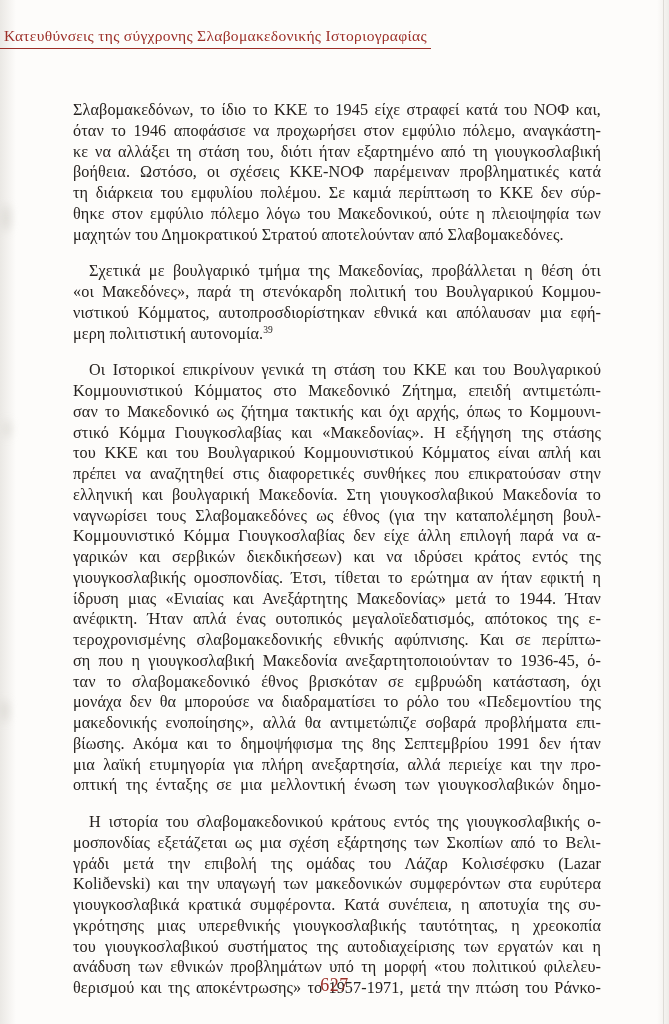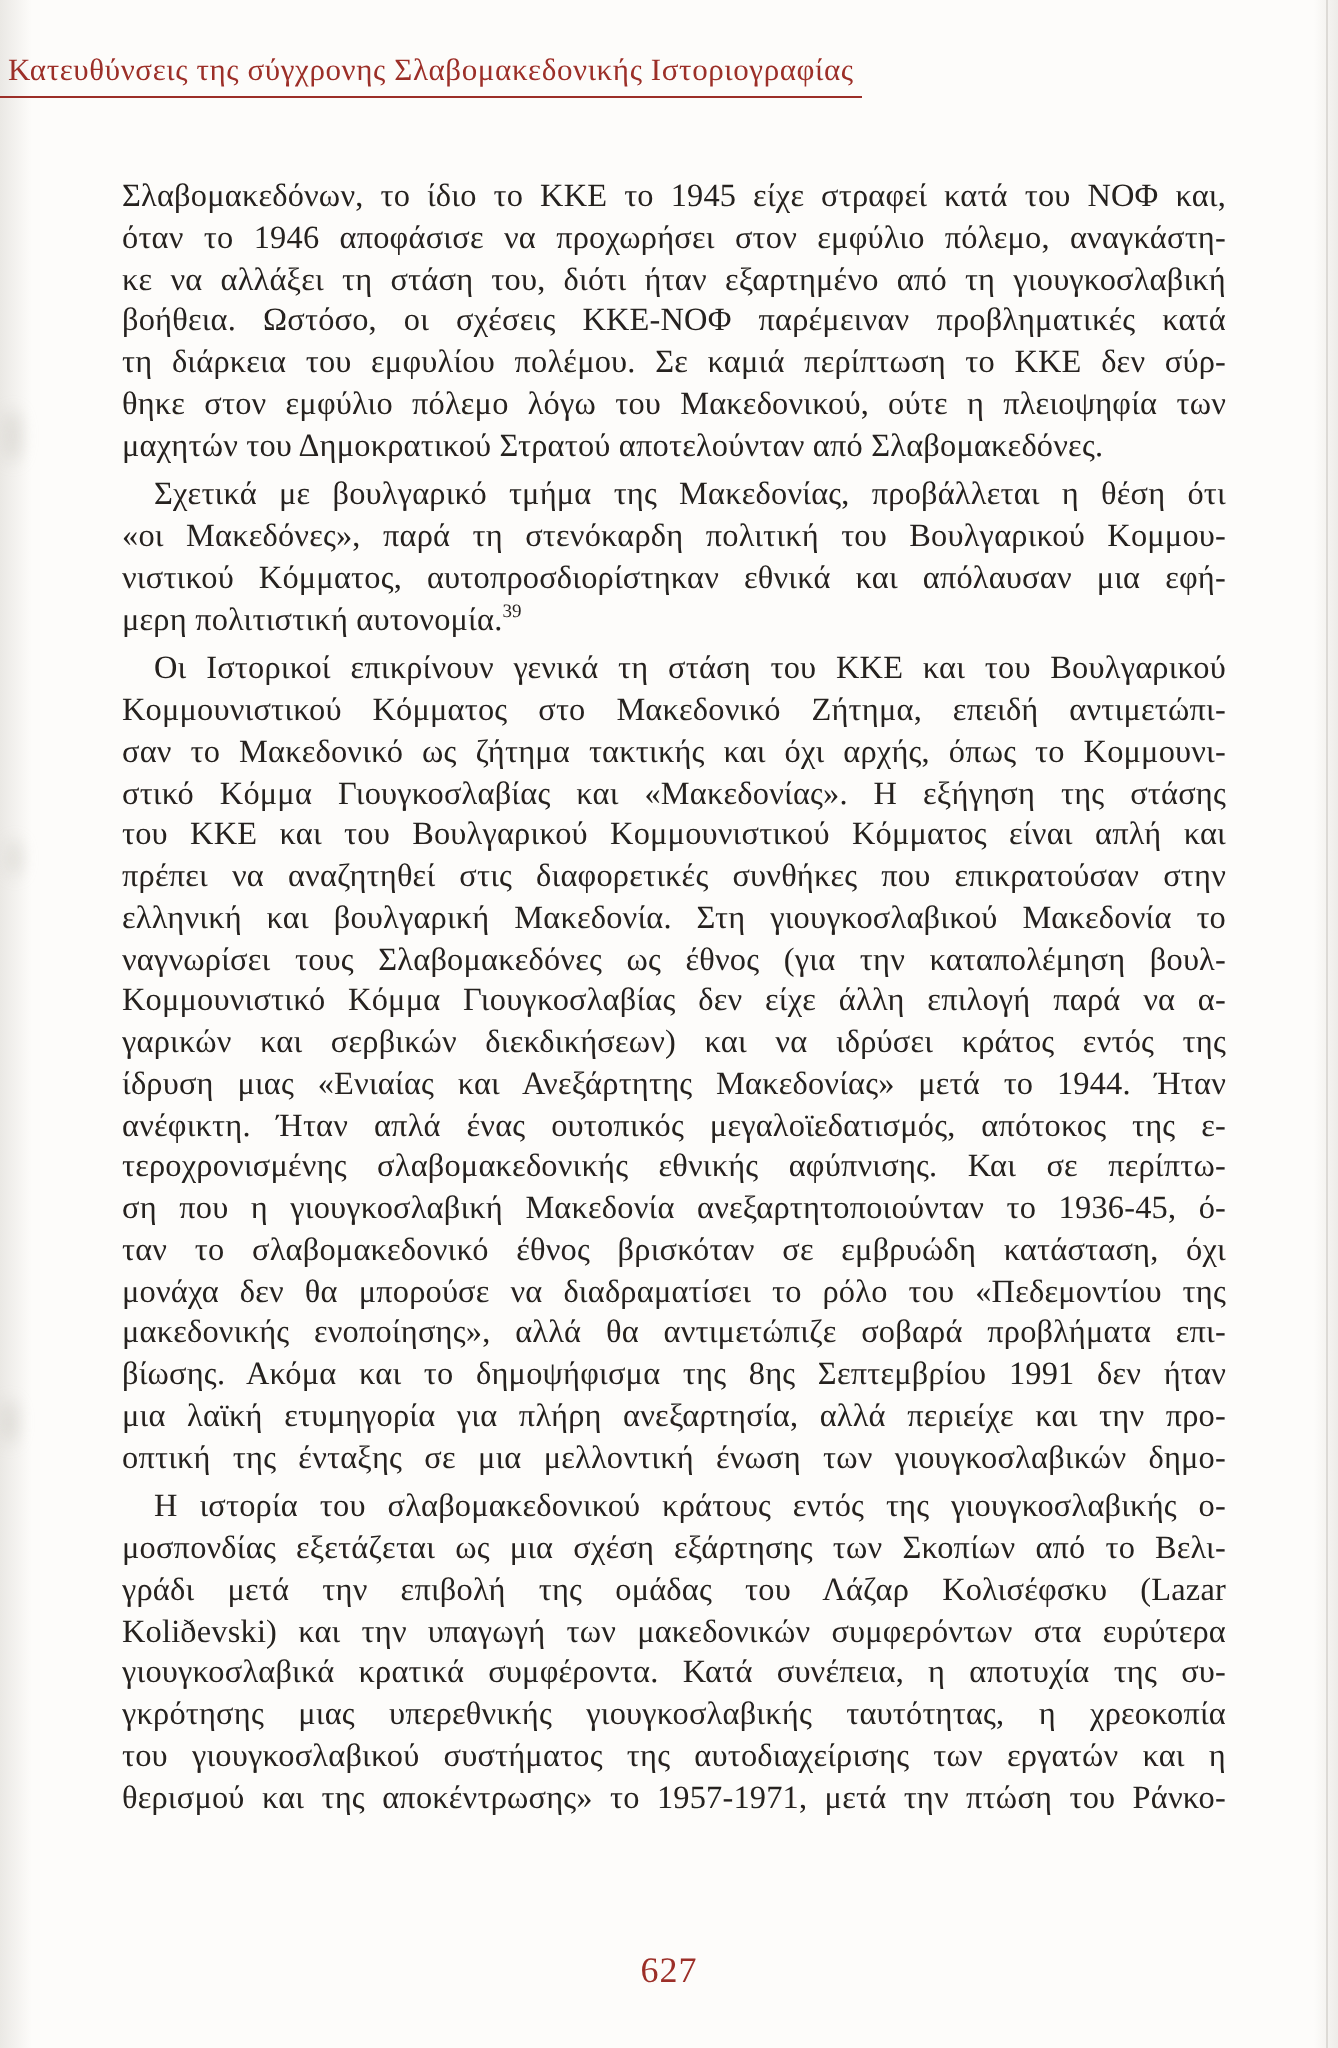--- a/index.html
+++ b/index.html
@@ -51,21 +51,21 @@
     border-bottom: 1px solid;
   }
 
   .text-block {
     position: absolute;
     left: 57px; top: 84px; width: 560px;
     font-size: 16.2px;
     line-height: 20.75px;
     letter-spacing: 0.1px;
   }
-  .para { margin: 4px; }
+  .para { margin: 16px; }
   .line {
     height: 20.75px;
     overflow: hidden;
     text-align: justify;
     text-align-last: justify;
   }
   .line.lastline {
     text-align-last: left;
   }
   .para.indent .line.firstline { padding-left: 16px; }
@@ -118,39 +118,41 @@
         <div class="line firstline">Οι Ιστορικοί επικρίνουν γενικά τη στάση του ΚΚΕ και του Βουλγαρικού</div>
         <div class="line">Κομμουνιστικού Κόμματος στο Μακεδονικό Ζήτημα, επειδή αντιμετώπι-</div>
         <div class="line">σαν το Μακεδονικό ως ζήτημα τακτικής και όχι αρχής, όπως το Κομμουνι-</div>
         <div class="line">στικό Κόμμα Γιουγκοσλαβίας και «Μακεδονίας». Η εξήγηση της στάσης</div>
         <div class="line">του ΚΚΕ και του Βουλγαρικού Κομμουνιστικού Κόμματος είναι απλή και</div>
         <div class="line">πρέπει να αναζητηθεί στις διαφορετικές συνθήκες που επικρατούσαν στην</div>
         <div class="line">ελληνική και βουλγαρική Μακεδονία. Στη γιουγκοσλαβικού Μακεδονία το</div>
         <div class="line">ναγνωρίσει τους Σλαβομακεδόνες ως έθνος (για την καταπολέμηση βουλ-</div>
         <div class="line">Κομμουνιστικό Κόμμα Γιουγκοσλαβίας δεν είχε άλλη επιλογή παρά να α-</div>
         <div class="line">γαρικών και σερβικών διεκδικήσεων) και να ιδρύσει κράτος εντός της</div>
+        <div class="line">γιουγκοσλαβικής ομοσπονδίας. Έτσι, τίθεται το ερώτημα αν ήταν εφικτή η</div>
         <div class="line">ίδρυση μιας «Ενιαίας και Ανεξάρτητης Μακεδονίας» μετά το 1944. Ήταν</div>
         <div class="line">ανέφικτη. Ήταν απλά ένας ουτοπικός μεγαλοϊεδατισμός, απότοκος της ε-</div>
         <div class="line">τεροχρονισμένης σλαβομακεδονικής εθνικής αφύπνισης. Και σε περίπτω-</div>
         <div class="line">ση που η γιουγκοσλαβική Μακεδονία ανεξαρτητοποιούνταν το 1936-45, ό-</div>
         <div class="line">ταν το σλαβομακεδονικό έθνος βρισκόταν σε εμβρυώδη κατάσταση, όχι</div>
         <div class="line">μονάχα δεν θα μπορούσε να διαδραματίσει το ρόλο του «Πεδεμοντίου της</div>
         <div class="line">μακεδονικής ενοποίησης», αλλά θα αντιμετώπιζε σοβαρά προβλήματα επι-</div>
         <div class="line">βίωσης. Ακόμα και το δημοψήφισμα της 8ης Σεπτεμβρίου 1991 δεν ήταν</div>
         <div class="line">μια λαϊκή ετυμηγορία για πλήρη ανεξαρτησία, αλλά περιείχε και την προ-</div>
         <div class="line">οπτική της ένταξης σε μια μελλοντική ένωση των γιουγκοσλαβικών δημο-</div>
       </div>
       <div class="para indent">
         <div class="line firstline">Η ιστορία του σλαβομακεδονικού κράτους εντός της γιουγκοσλαβικής ο-</div>
         <div class="line">μοσπονδίας εξετάζεται ως μια σχέση εξάρτησης των Σκοπίων από το Βελι-</div>
         <div class="line">γράδι μετά την επιβολή της ομάδας του Λάζαρ Κολισέφσκυ (Lazar</div>
         <div class="line">Koliðevski) και την υπαγωγή των μακεδονικών συμφερόντων στα ευρύτερα</div>
         <div class="line">γιουγκοσλαβικά κρατικά συμφέροντα. Κατά συνέπεια, η αποτυχία της συ-</div>
         <div class="line">γκρότησης μιας υπερεθνικής γιουγκοσλαβικής ταυτότητας, η χρεοκοπία</div>
         <div class="line">του γιουγκοσλαβικού συστήματος της αυτοδιαχείρισης των εργατών και η</div>
+        <div class="line">ανάδυση των εθνικών προβλημάτων υπό τη μορφή «του πολιτικού φιλελευ-</div>
         <div class="line">θερισμού και της αποκέντρωσης» το 1957-1971, μετά την πτώση του Ράνκο-</div>
       </div>
     </div>
 
   <div class="footer" style="color: rgb(156, 47, 40);">
     <span>627</span>
   </div>
 </div>
 
 </body></html>

